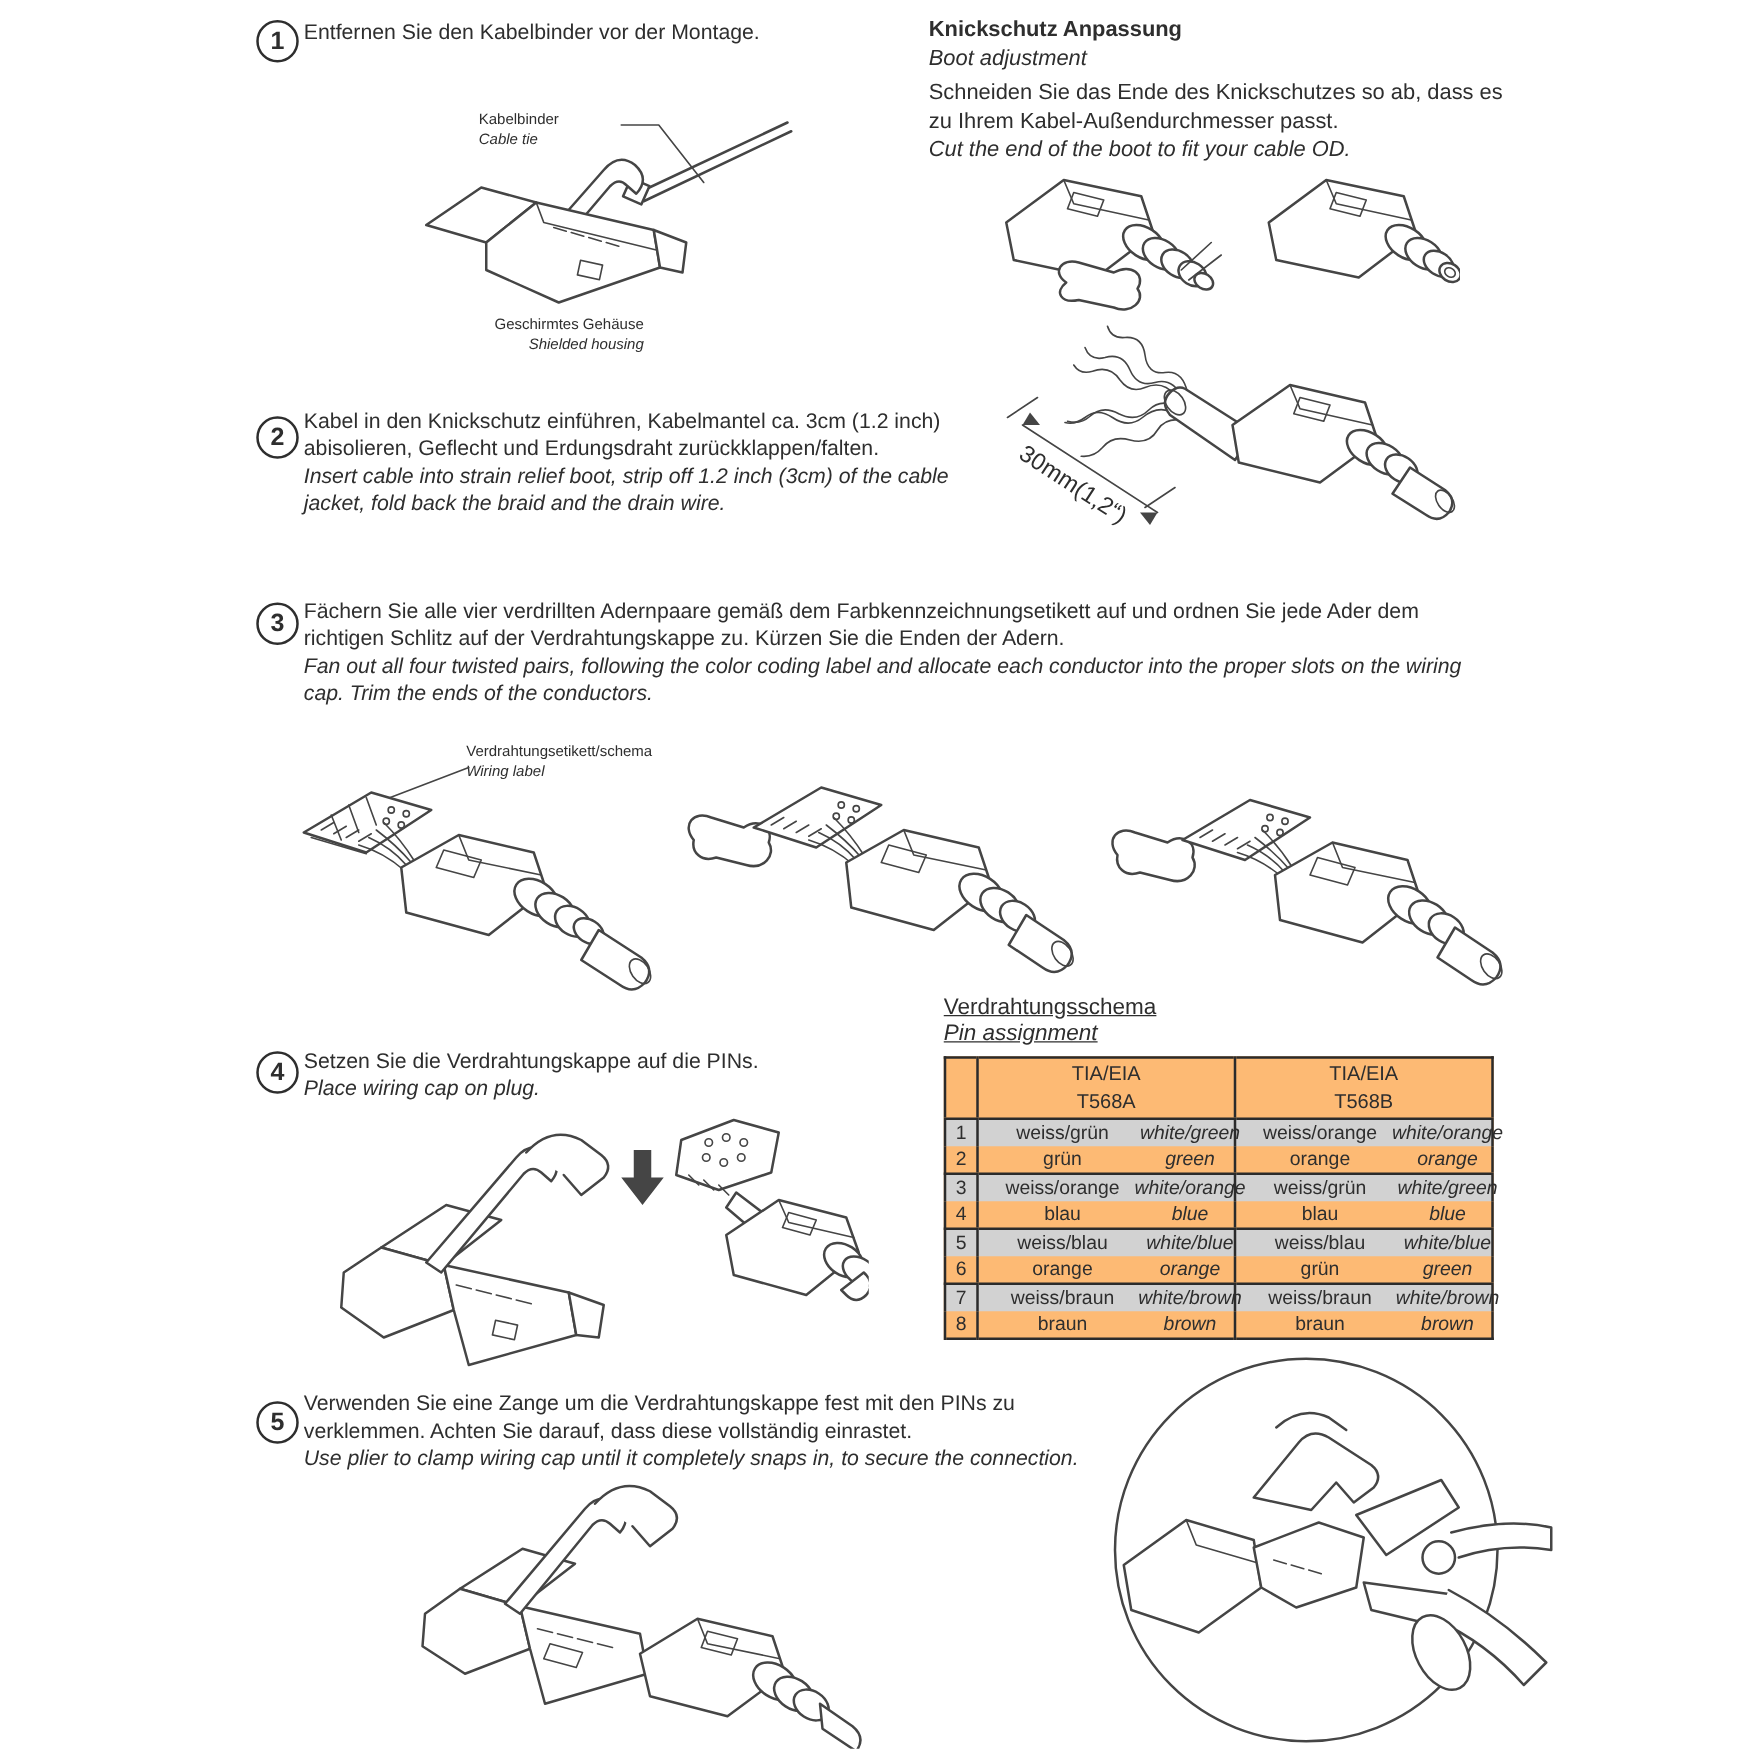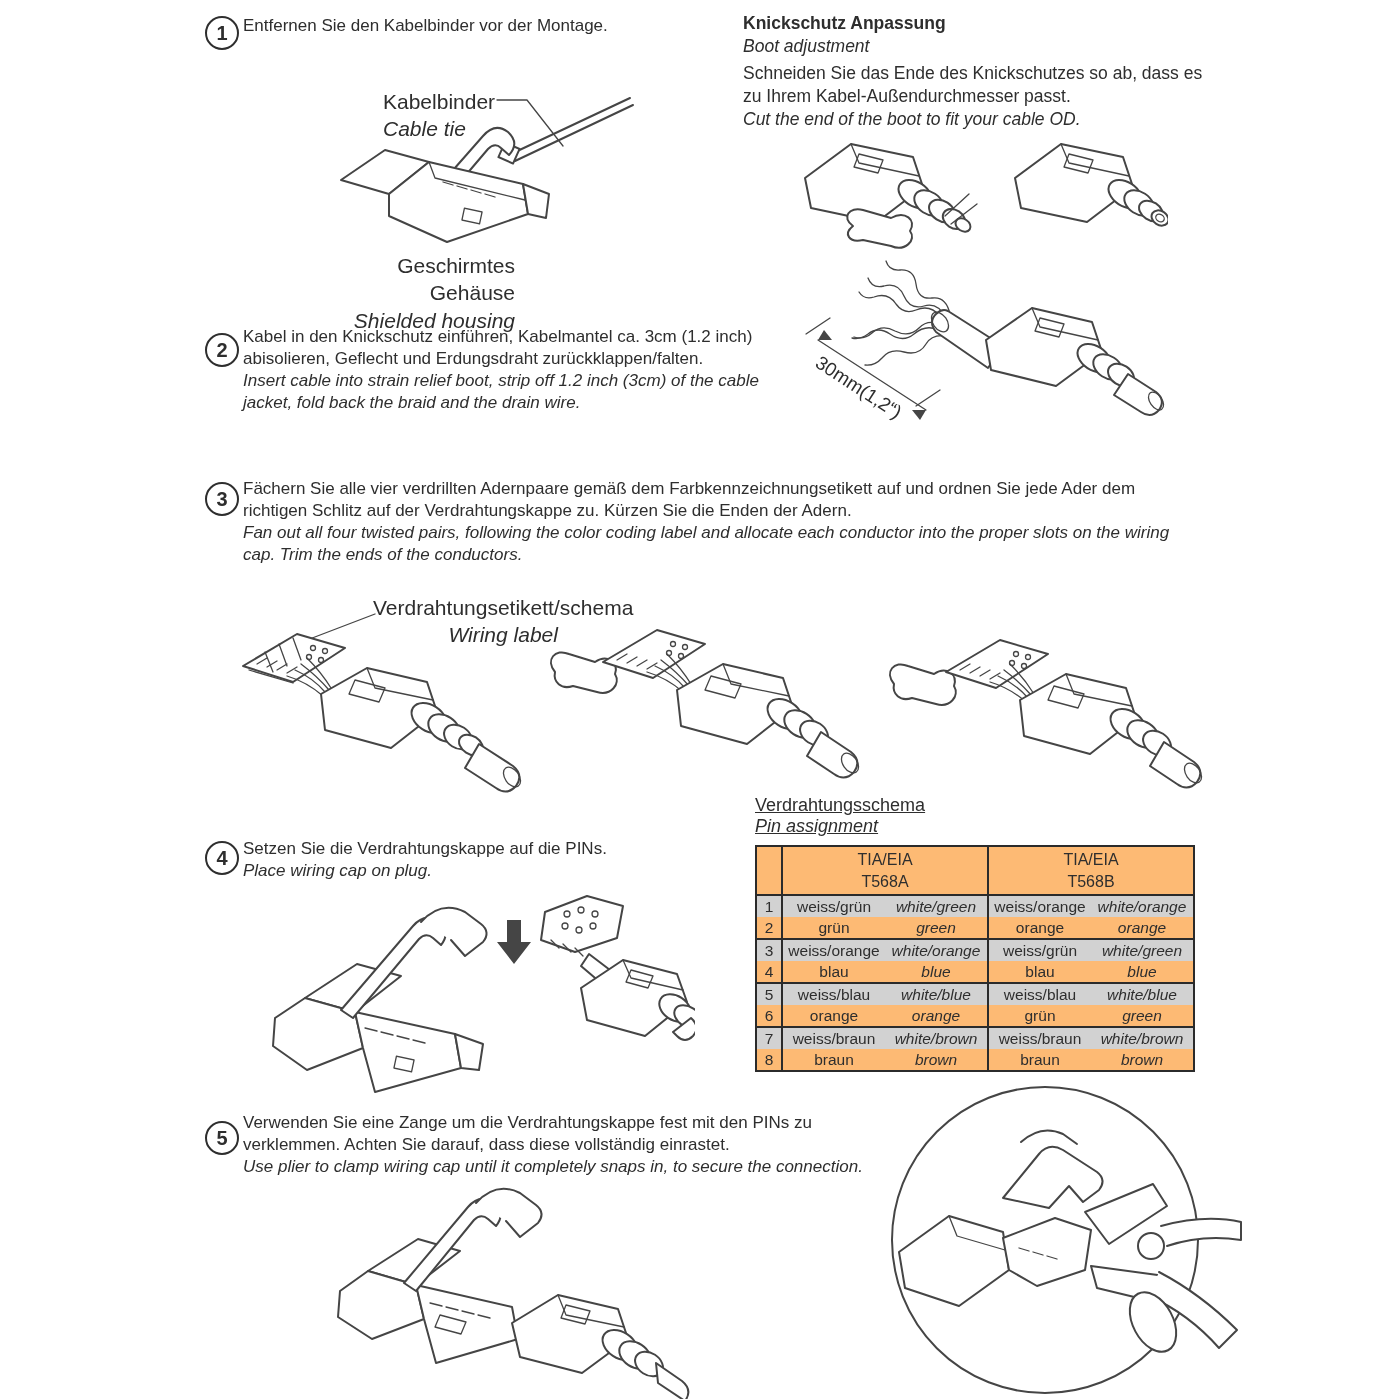--- a/index.html
+++ b/index.html
@@ -8,21 +8,21 @@
     font-family:"Liberation Sans", sans-serif;color:#2e2e2e;overflow:hidden;
   }
   .abs{position:absolute;}
   .stepnum{
     position:absolute;width:30px;height:30px;border:2.5px solid #2e2e2e;border-radius:50%;
     display:flex;align-items:center;justify-content:center;font-size:20px;font-weight:bold;
   }
   .steptext{position:absolute;font-size:17px;line-height:1.3;}
   .de-line{margin:0;}
   .en-line{margin:0;font-style:italic;}
-  .calloutlabel{position:absolute;font-size:21px;line-height:1.3;}
+  .calloutlabel{position:absolute;font-size:12px;line-height:1.3;}
   .sectitle{position:absolute;font-size:17.5px;line-height:1.3;}
   .sectitle .t1{font-weight:bold;margin:0;}
   .sectitle .t2{font-style:italic;margin:0;}
   .bodypar{position:absolute;font-size:17.5px;line-height:1.32;}
   .centered{text-align:right;}
   svg{display:block;}
   .ln{fill:none;stroke:#454545;stroke-width:2;stroke-linejoin:round;stroke-linecap:round;}
   .lnw{fill:#ffffff;stroke:#454545;stroke-width:2;stroke-linejoin:round;stroke-linecap:round;}
   .lnthin{fill:none;stroke:#454545;stroke-width:1.3;stroke-linejoin:round;stroke-linecap:round;}
   .fillink{fill:#454545;stroke:none;}
@@ -32,21 +32,21 @@
   .pintitle .t2{margin:0;font-style:italic;}
   table.pintab{
     position:absolute;border-collapse:collapse;font-size:15.5px;table-layout:fixed;
     border:2px solid #2b2b2b;background:#fdba74;
   }
   table.pintab td,table.pintab th{border-left:2px solid #2b2b2b;padding:0;}
   table.pintab th{font-weight:normal;font-size:16px;line-height:1.35;border-bottom:2px solid #2b2b2b;padding:2px 0;}
   table.pintab td{height:21px;vertical-align:middle;}
   td.pincol{width:24px;text-align:center;}
   td.paircol{width:207px;}
-  .pairwrap{display:flex;width:100%;}
+  .pairwrap{display:flex;width:100%;padding-left:16px;}
   .pairwrap span{flex:1;text-align:center;white-space:nowrap;}
   .pairwrap .en{font-style:italic;}
   tr.shaded td{background:#d2d2d2;}
   tr.pairend td{border-bottom:2px solid #2b2b2b;}
   .dimtext{font-size:19px;fill:#2e2e2e;font-family:"Liberation Sans",sans-serif;}
 </style>
 </head>
 <body>
 
 <div class="page">
@@ -158,21 +158,21 @@
     <p class="de-line">Kabel in den Knickschutz einführen, Kabelmantel ca. 3cm (1.2 inch) abisolieren, Geflecht und Erdungsdraht zurückklappen/falten.</p>
     <p class="en-line">Insert cable into strain relief boot, strip off 1.2 inch (3cm) of the cable jacket, fold back the braid and the drain wire.</p>
   </div>
 
   <div class="stepnum" style="left:205px;top:482px;">3</div>
   <div class="steptext" style="left:243px;top:478px;width:952px;">
     <p class="de-line">Fächern Sie alle vier verdrillten Adernpaare gemäß dem Farbkennzeichnungsetikett auf und ordnen Sie jede Ader dem richtigen Schlitz auf der Verdrahtungskappe zu. Kürzen Sie die Enden der Adern.</p>
     <p class="en-line">Fan out all four twisted pairs, following the color coding label and allocate each conductor into the proper slots on the wiring cap. Trim the ends of the conductors.</p>
   </div>
 
-  <div class="calloutlabel" style="left:373px;top:594px;text-align:center;">
+  <div class="calloutlabel" style="left:373px;top:594px;">
     <p class="de-line">Verdrahtungsetikett/schema</p>
     <p class="en-line">Wiring label</p>
   </div>
 
   <svg class="abs" style="left:235px;top:608px;" width="330" height="208" viewBox="0 0 330 208">
     <path class="lnthin" d="M140,6 L72,32"></path>
     <path class="lnw" d="M8,58 L62,26 L110,40 L58,74 Z"></path>
     <g class="lnthin">
       <circle cx="78" cy="40" r="2.5"></circle>
         <circle cx="90" cy="43" r="2.5"></circle>

